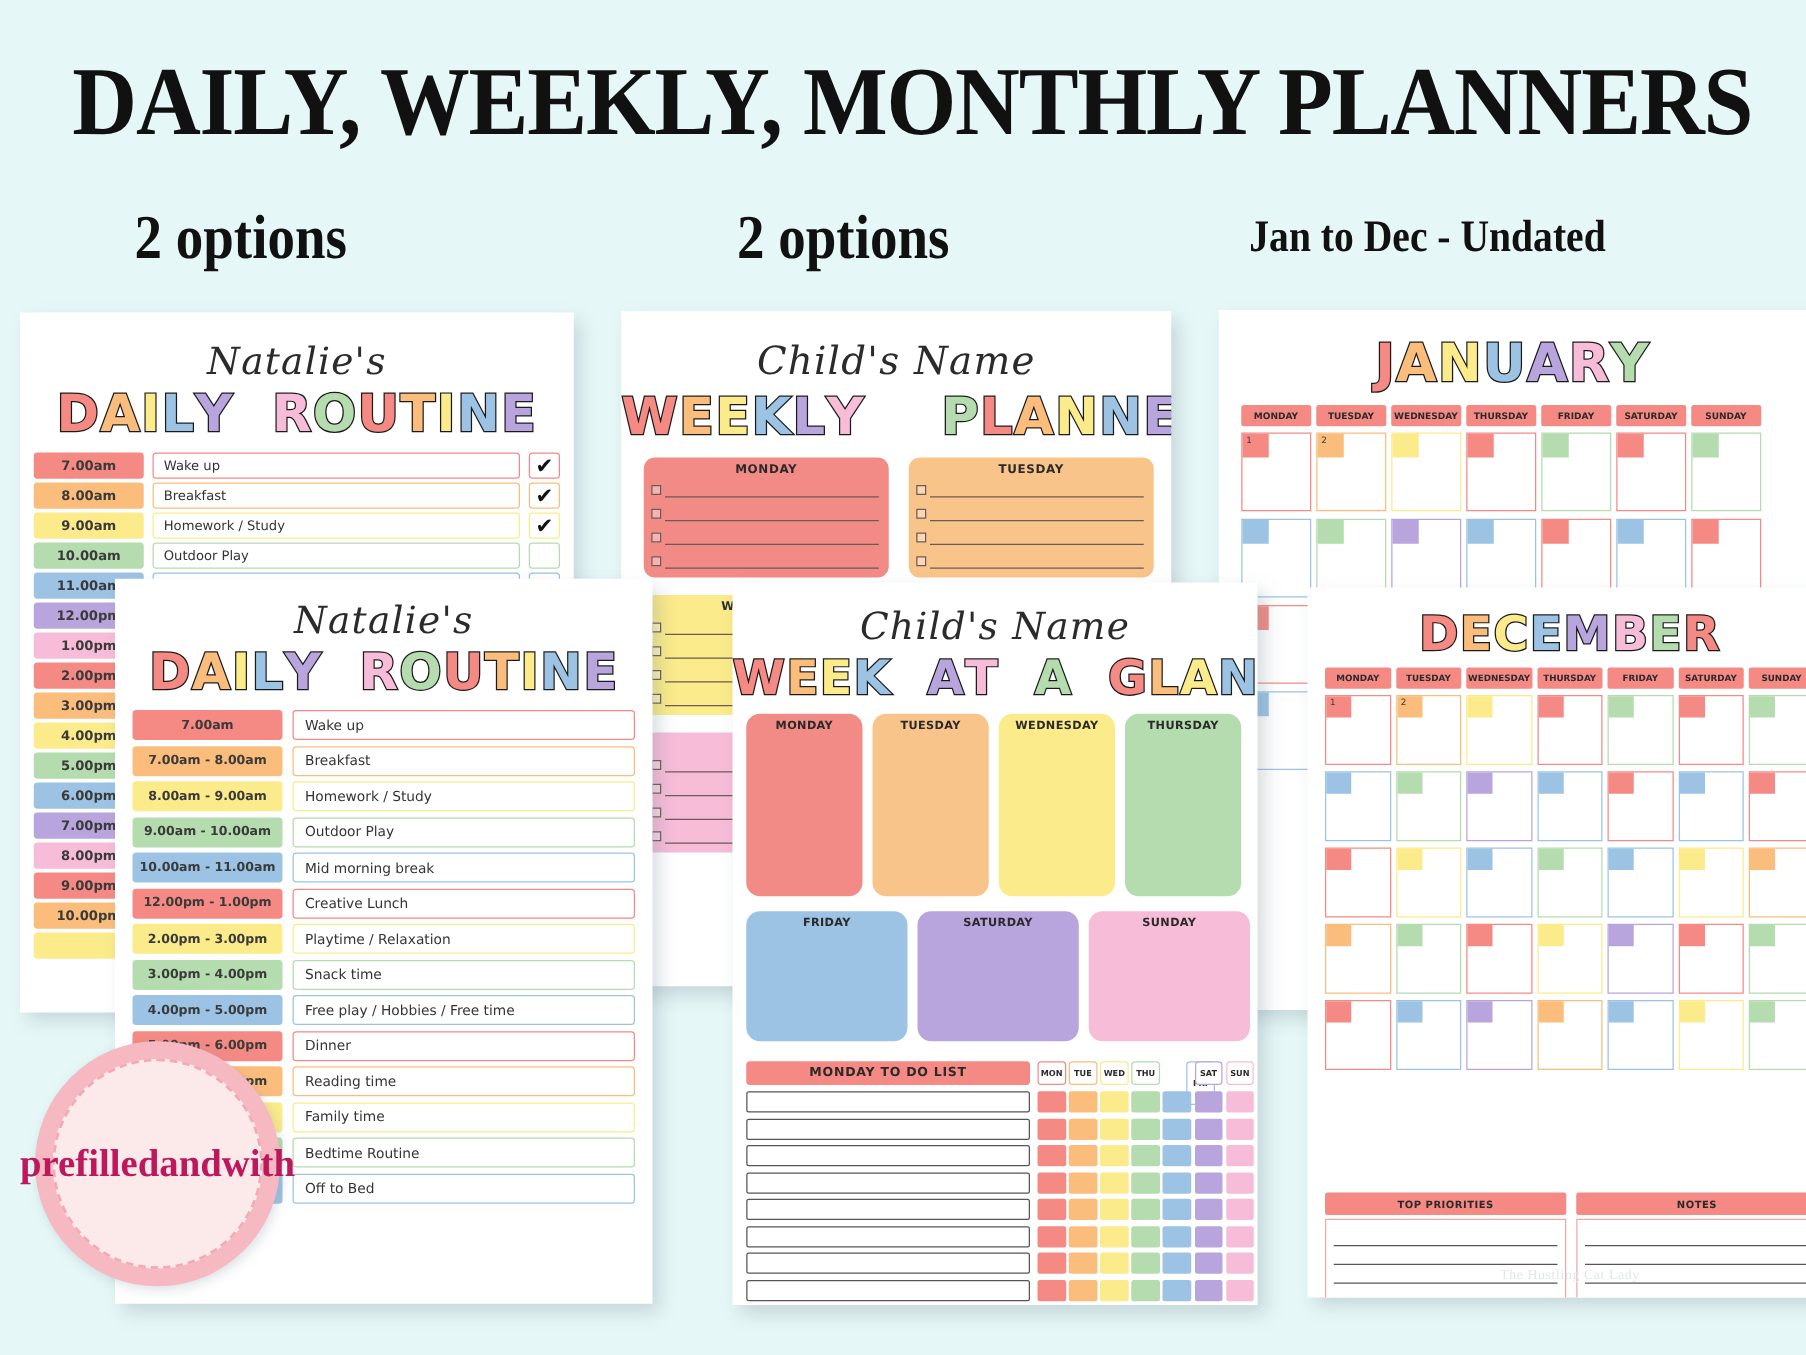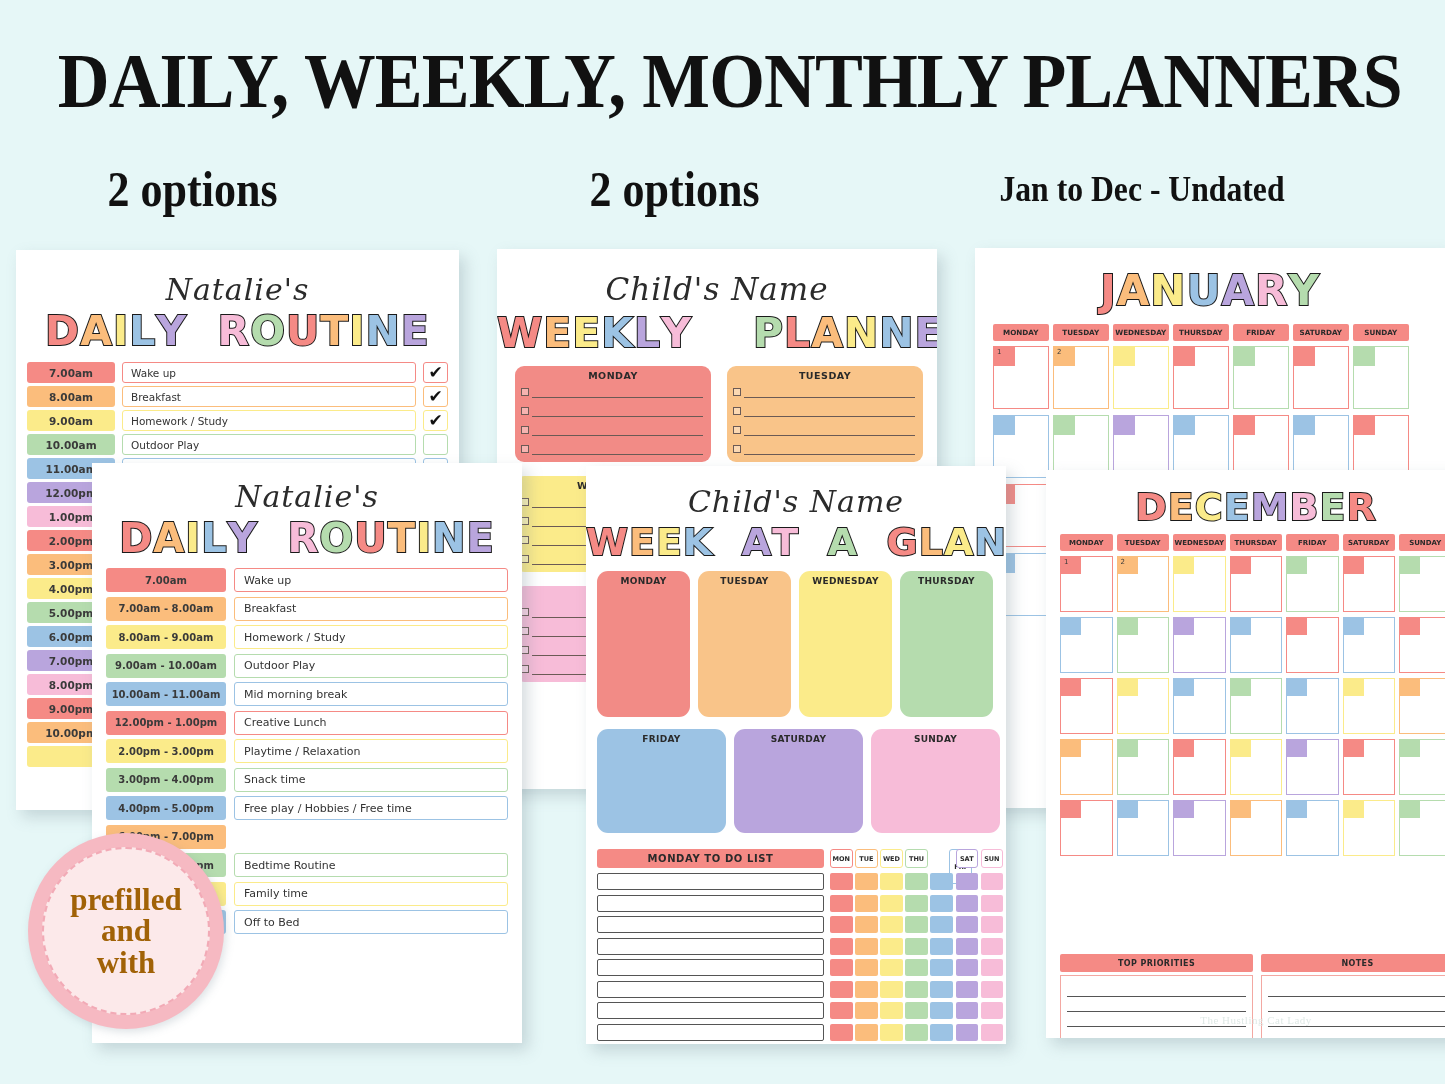--- a/index.html
+++ b/index.html
@@ -161,25 +161,25 @@
     position:absolute; left:28px; top:833px;
     width:196px;height:196px;border-radius:50%;
     background:#f6b9c2;
     display:flex;align-items:center;justify-content:center;
     box-shadow:2px 3px 9px rgba(120,140,150,.25);
   }
   .badge-inner{
     width:168px;height:168px;border-radius:50%;
     background:#fce9ea;
     border:2px dashed #f2aab6;
-    display:flex;flex-direction:column;
+    display:flex;flex-direction:row;
     align-items:center;justify-content:center;
     font-family:"Liberation Serif", serif;
     font-weight:bold;font-size:31px;line-height:1.02;
-    color:#a16207;text-align:center;
+    color:#be185d;text-align:center;
   }
 </style>
 </head>
 <body>
 
 <div class="hdr-title">DAILY, WEEKLY, MONTHLY PLANNERS</div>
 <div class="sub sub1">2 options</div>
 <div class="sub sub2">2 options</div>
 <div class="sub sub3">Jan to Dec - Undated</div>
 
@@ -705,29 +705,34 @@
       </div>
       <div class="row" style="margin-bottom: 4.5px; height: 24px;">
         <div class="time-chip" style="width: 120px; font-size: 10px; background: rgb(181, 220, 174);">3.00pm - 4.00pm</div>
         <div class="task-box" style="flex: 1 1 0%; margin-left: 8px; border: 1.4px solid rgb(181, 220, 174); padding-left: 9px; font-size: 11px;">Snack time</div>
       </div>
       <div class="row" style="margin-bottom: 4.5px; height: 24px;">
         <div class="time-chip" style="width: 120px; font-size: 10px; background: rgb(156, 195, 228);">4.00pm - 5.00pm</div>
         <div class="task-box" style="flex: 1 1 0%; margin-left: 8px; border: 1.4px solid rgb(156, 195, 228); padding-left: 9px; font-size: 11px;">Free play / Hobbies / Free time</div>
       </div>
       <div class="row" style="margin-bottom: 4.5px; height: 24px;">
+        <div class="time-chip" style="width: 120px; font-size: 10px; background: rgb(245, 138, 133);">5.00pm - 6.00pm</div>
+        <div class="task-box" style="flex: 1 1 0%; margin-left: 8px; border: 1.4px solid rgb(245, 138, 133); padding-left: 9px; font-size: 11px;">Dinner</div>
+      </div>
+      <div class="row" style="margin-bottom: 4.5px; height: 24px;">
         <div class="time-chip" style="width: 120px; font-size: 10px; background: rgb(251, 189, 124);">6.00pm - 7.00pm</div>
+        <div class="task-box" style="flex: 1 1 0%; margin-left: 8px; border: 1.4px solid rgb(251, 189, 124); padding-left: 9px; font-size: 11px;">Reading time</div>
+      </div>
+      <div class="row" style="margin-bottom: 4.5px; height: 24px;">
+        <div class="time-chip" style="width: 120px; font-size: 10px; background: rgb(251, 235, 138);">7.00pm - 8.00pm</div>
+        <div class="task-box" style="flex: 1 1 0%; margin-left: 8px; border: 1.4px solid rgb(251, 235, 138); padding-left: 9px; font-size: 11px;">Family time</div>
       </div>
       <div class="row" style="margin-bottom: 4.5px; height: 24px;">
         <div class="time-chip" style="width: 120px; font-size: 10px; background: rgb(181, 220, 174);">8.00pm - 9.00pm</div>
         <div class="task-box" style="flex: 1 1 0%; margin-left: 8px; border: 1.4px solid rgb(181, 220, 174); padding-left: 9px; font-size: 11px;">Bedtime Routine</div>
-      </div>
-      <div class="row" style="margin-bottom: 4.5px; height: 24px;">
-        <div class="time-chip" style="width: 120px; font-size: 10px; background: rgb(251, 235, 138);">7.00pm - 8.00pm</div>
-        <div class="task-box" style="flex: 1 1 0%; margin-left: 8px; border: 1.4px solid rgb(251, 235, 138); padding-left: 9px; font-size: 11px;">Family time</div>
       </div>
       <div class="row" style="margin-bottom: 4.5px; height: 24px;">
         <div class="time-chip" style="width: 120px; font-size: 10px; background: rgb(156, 195, 228);">9.00pm</div>
         <div class="task-box" style="flex: 1 1 0%; margin-left: 8px; border: 1.4px solid rgb(156, 195, 228); padding-left: 9px; font-size: 11px;">Off to Bed</div>
       </div>
     </div>
 </div>
 
 <div class="badge">
   <div class="badge-inner">

